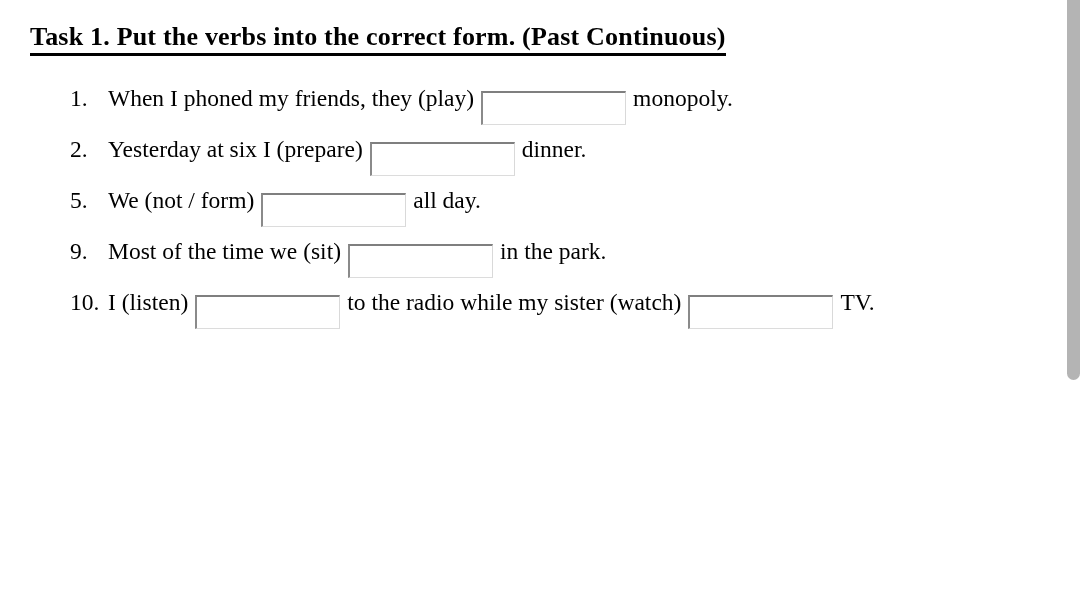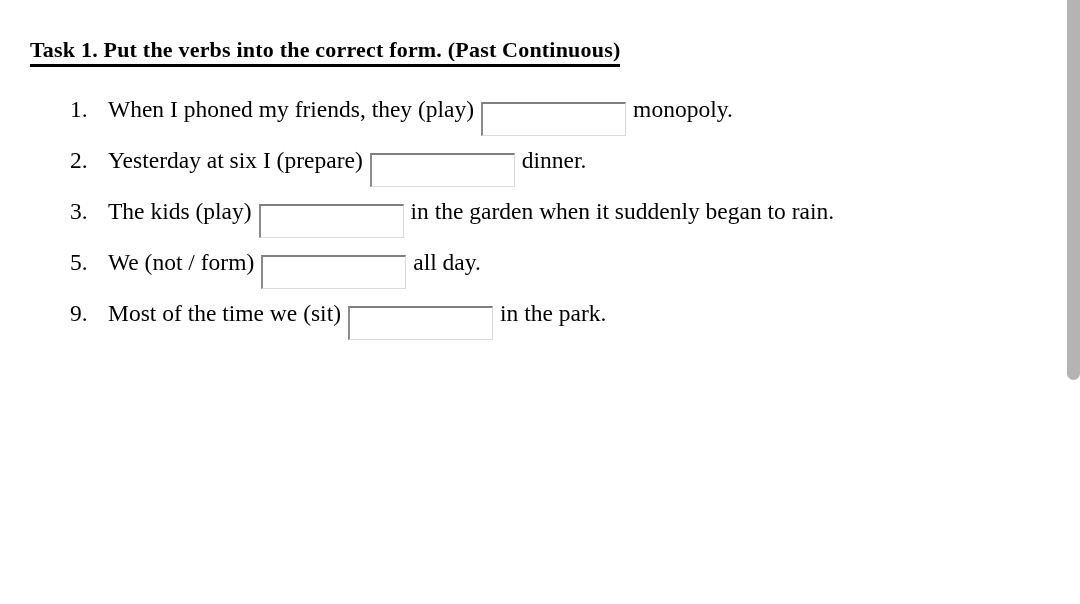--- a/index.html
+++ b/index.html
@@ -5,22 +5,22 @@
   html, body { margin: 0; padding: 0; }
   body {
     width: 1080px; height: 604px;
     background: #ffffff;
     color: #000000;
     font-family: "Liberation Serif", "DejaVu Serif", serif;
     overflow: hidden;
     position: relative;
   }
   .title {
-    margin: 37px 0 0 30px;
-    font-size: 22px;
+    margin: 22px 0 0 30px;
+    font-size: 26px;
     font-weight: bold;
     letter-spacing: 0.2px;
   }
   .title .underlined {
     display: inline-block;
     border-bottom: 3px solid #000000;
     padding-bottom: 1px;
   }
   .exercise-list {
     margin-top: 18px;
@@ -65,18 +65,18 @@
 </head>
 <body>
 
 <div class="title">
   <span class="underlined">Task 1. Put the verbs into the correct form. (Past Continuous)</span>
 </div>
 
 <div class="exercise-list">
     <div class="row"><span class="num">1.</span><span>When I phoned my friends, they (play)</span><input type="text" class="blank" placeholder="" style=""><span>monopoly.</span></div>
     <div class="row"><span class="num">2.</span><span>Yesterday at six I (prepare)</span><input type="text" class="blank" placeholder="" style=""><span>dinner.</span></div>
-    <div class="row"><span class="num">3.</span><span>The kids (play)</span><input type="text" class="blank" placeholder="" style=""><span>in the garden when it suddenly began to rain.</span></div>
     <div class="row"><span class="num">5.</span><span>We (not / form)</span><input type="text" class="blank" placeholder="" style=""><span>all day.</span></div>
     <div class="row"><span class="num">9.</span><span>Most of the time we (sit)</span><input type="text" class="blank" placeholder="" style=""><span>in the park.</span></div>
+    <div class="row"><span class="num">10.</span><span>I (listen)</span><input type="text" class="blank" placeholder="" style=""><span>to the radio while my sister (watch)</span><input type="text" class="blank" placeholder="" style=""><span>TV.</span></div>
   </div>
 
 <div class="scrollbar-thumb"></div>
 
 </body></html>

